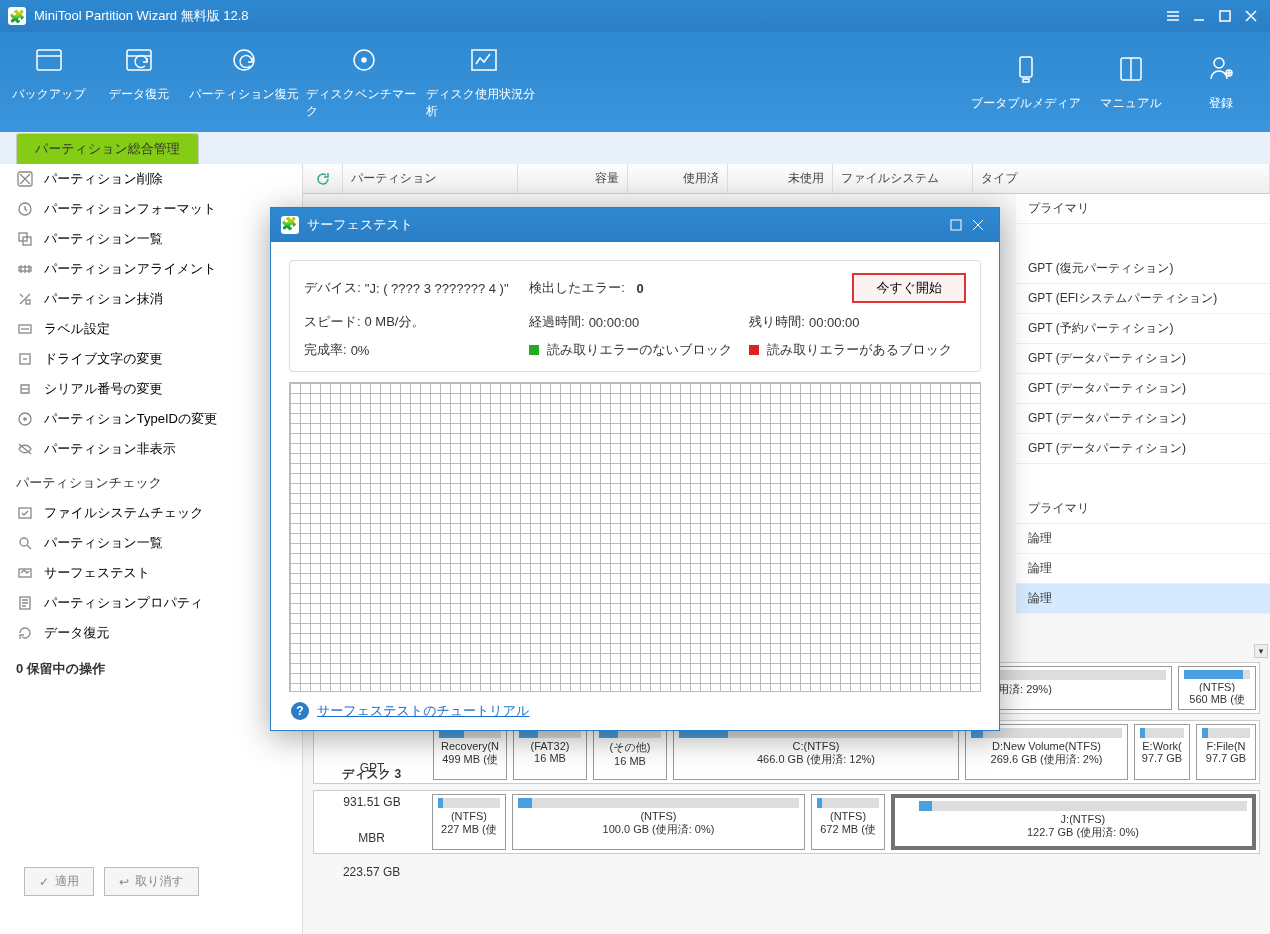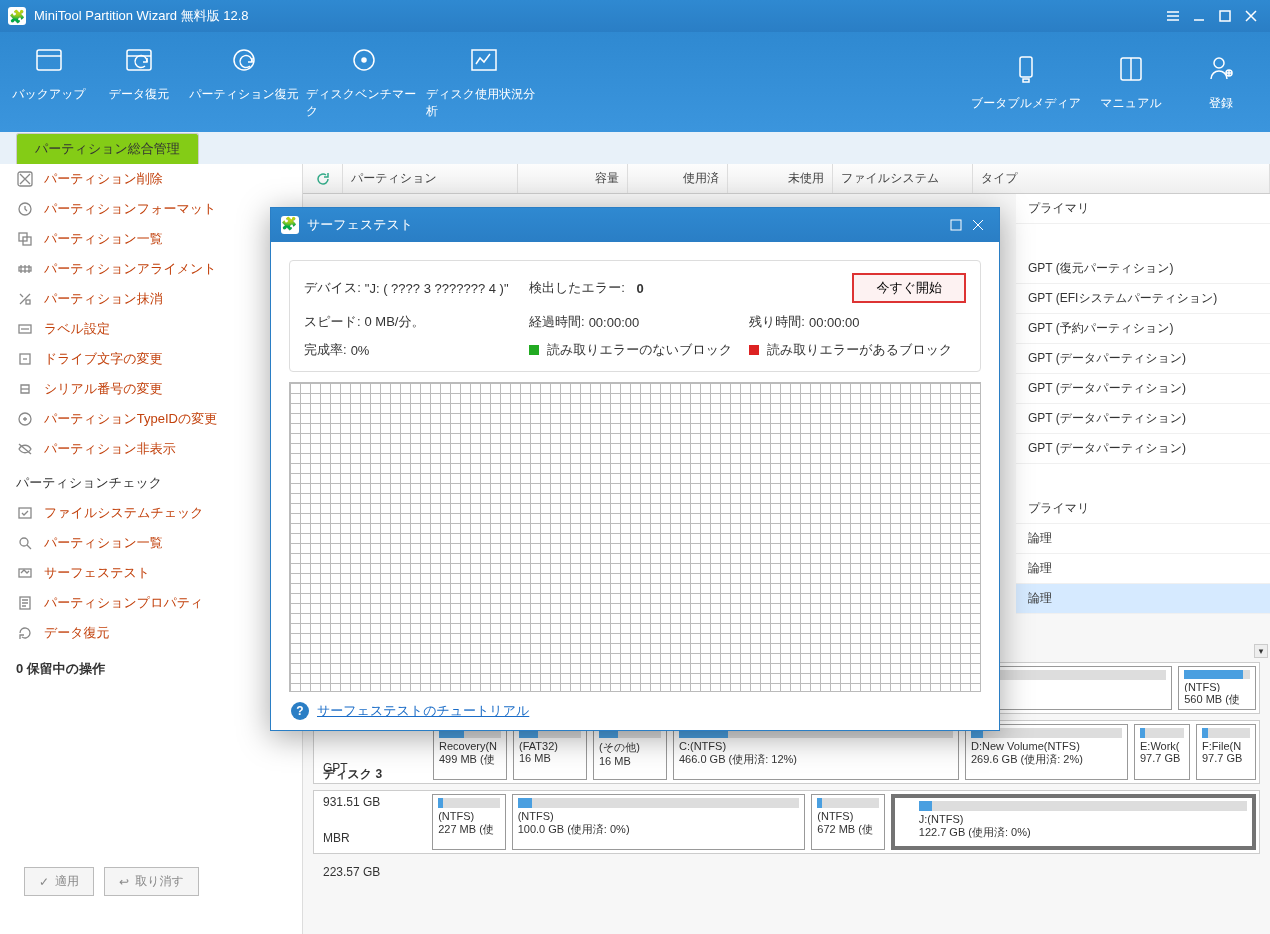--- a/index.html
+++ b/index.html
@@ -23,21 +23,21 @@
 
 
 .tabbar { height:32px; background:#e8f1f9; display:flex; align-items:flex-end; }
 .tabbar .tab { background:#84cc16; padding:6px 18px; font-size:13px; border:1px solid #ccc; border-bottom:none; border-radius:3px 3px 0 0; margin-left:16px; }
 
 
 .main { display:flex; height:770px; }
 
 
 .sidebar { width:303px; background:#fff; border-right:1px solid #ddd; padding:0 8px; overflow:hidden; }
-.side-item { display:flex; align-items:center; padding:6px 8px; font-size:13px; color:#c2410c; cursor:pointer; gap:10px; }
+.side-item { display:flex; align-items:center; padding:6px 8px; font-size:13px; color:#000000; cursor:pointer; gap:10px; }
 .side-item .sicon { width:18px; height:16px; display:flex; align-items:center; justify-content:center; color:#888; }
 .side-item .sicon svg { stroke:#888; fill:none; stroke-width:1.3; }
 .side-head { display:flex; align-items:center; justify-content:space-between; padding:10px 8px 6px; font-size:13px; color:#333; }
 .side-head .chev { color:#888; }
 .pending { padding:12px 8px; font-weight:bold; font-size:13px; }
 .apply-row { display:flex; gap:10px; padding:0 8px; position:absolute; bottom:38px; left:16px; }
 .apply-btn { border:1px solid #bbb; background:#f5f5f5; padding:5px 14px; font-size:12px; color:#888; display:flex; align-items:center; gap:6px; }
 
 
 .content { flex:1; background:#f7f7f7; position:relative; }
@@ -48,21 +48,21 @@
 .gh-refresh{width:40px;justify-content:center;}
 .gh-part{width:175px;} .gh-cap{width:110px;justify-content:flex-end;} .gh-used{width:100px;justify-content:flex-end;} .gh-unused{width:105px;justify-content:flex-end;} .gh-fs{width:140px;} .gh-type{flex:1;}
 
 
 .typelist { position:absolute; right:0; top:30px; width:254px; background:#fff; }
 .typelist .row { height:30px; display:flex; align-items:center; padding-left:12px; font-size:12px; border-bottom:1px solid #f0f0f0; }
 .typelist .row.sel { background:#d6eaff; }
 .typelist .gap { height:30px; }
 
 
-.disks { position:absolute; left:10px; right:10px; top:498px; }
+.disks { position:absolute; left:10px; right:10px; top:498px;text-align:center; }
 .diskrow { display:flex; gap:6px; margin-bottom:6px; border:1px solid #ccc; background:#fff; padding:3px; }
 .diskinfo { width:110px; padding:4px 6px; font-size:12px; display:flex; flex-direction:column; justify-content:center;gap:20px; }
 .diskinfo .dicon{ width:28px; height:10px; background:#888; border-radius:2px; margin:4px 0;}
 .part { border:1px solid #999; padding:3px 5px; font-size:11px; display:flex; flex-direction:column; overflow:hidden; }
 .part.sel { border:4px solid #737373;padding-left:24px; }
 .part .bar { height:10px; background:#ddd; margin-bottom:2px; position:relative; }
 .part .bar .fill{ position:absolute; left:0; top:0; bottom:0; background:#4a9fe0;}
 .part .pl{ white-space:nowrap; overflow:hidden; text-overflow:clip; }
 
 

